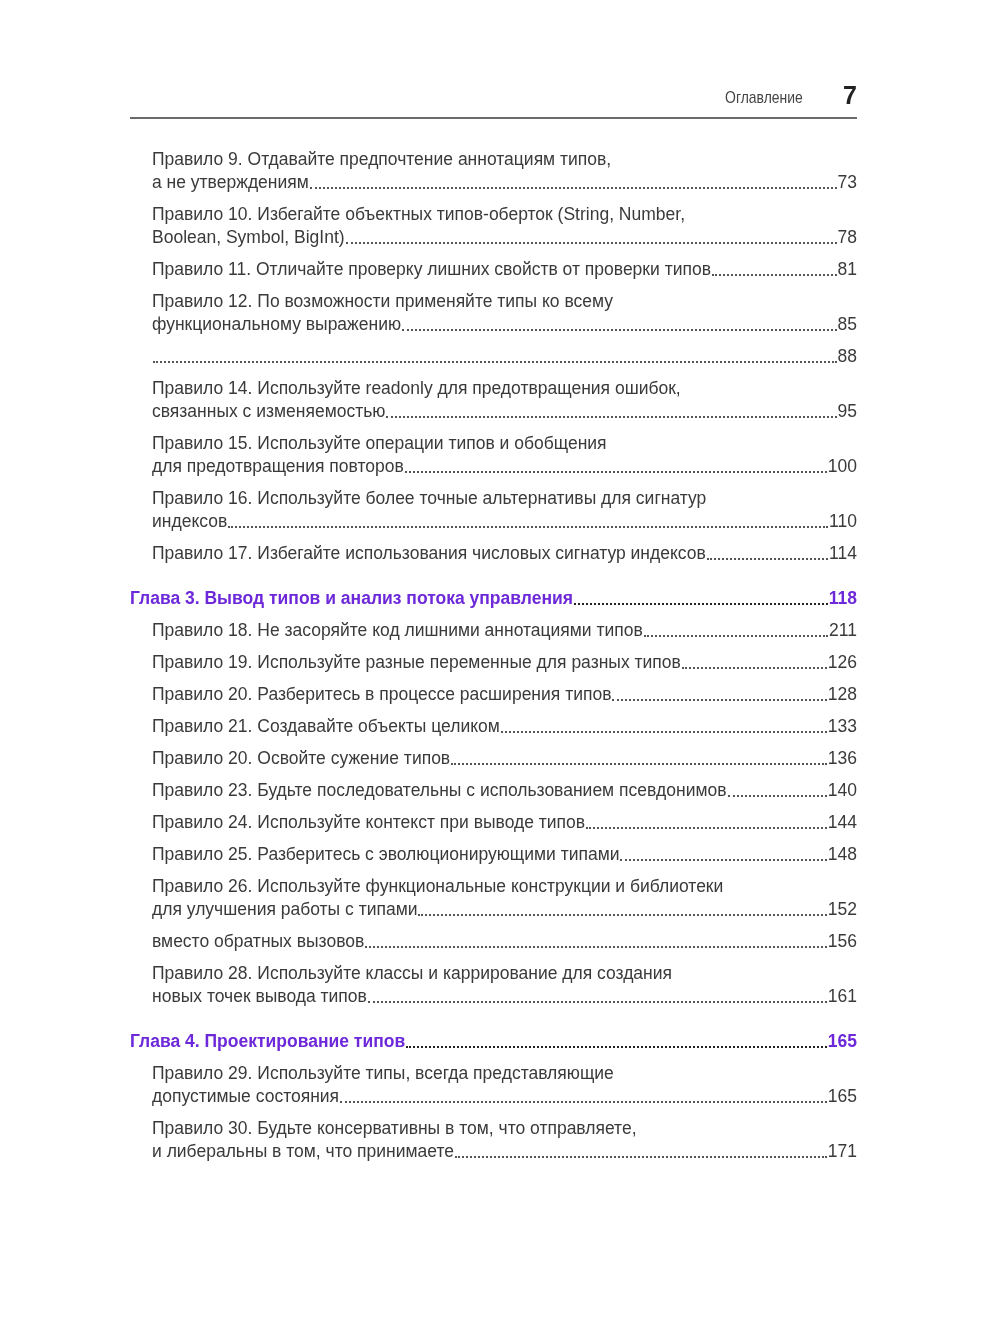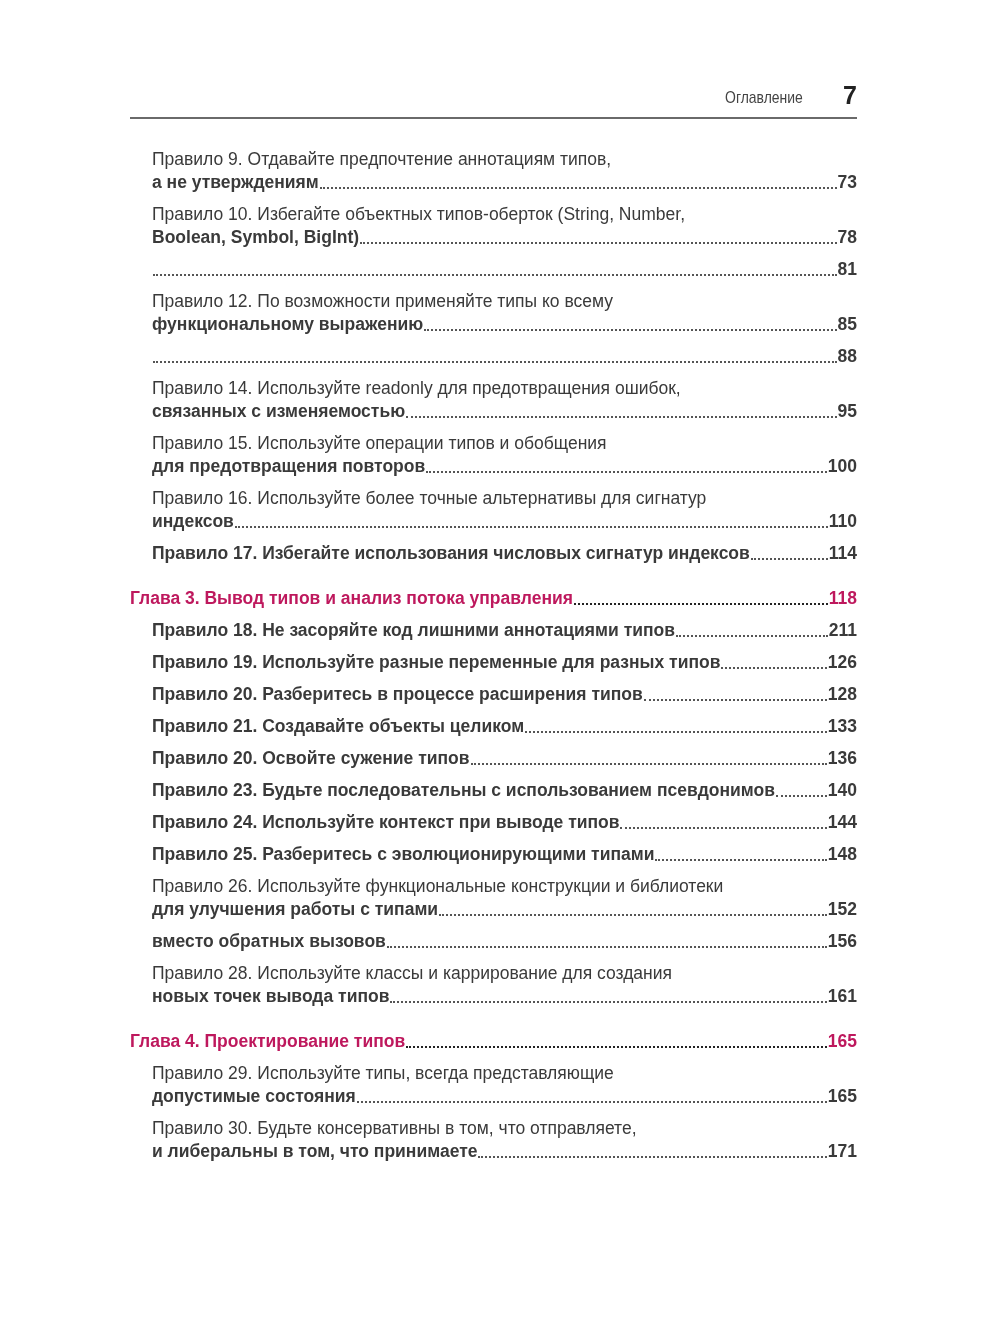--- a/index.html
+++ b/index.html
@@ -6,22 +6,22 @@
     body { width: 1000px; height: 1333px; position: relative; overflow: hidden;
            font-family: "Liberation Sans", "DejaVu Sans", sans-serif; color: #3a3a3a; }
     .page-header { position: absolute; left: 130px; top: 80px; width: 727px; height: 37px;
                    border-bottom: 2px solid #6a6a6a; }
     .running-title { position: absolute; right: 54px; top: 8px; font-size: 17px; color: #444;
                      transform: scaleX(0.82); transform-origin: right center; letter-spacing: 0; }
     .page-number { position: absolute; right: 0; top: 1px; font-size: 25px; font-weight: bold; color: #222; }
     .toc { position: absolute; left: 130px; top: 148px; width: 727px; }
     .entry { position: relative; font-size: 17.5px; line-height: 23px; }
     .entry.rule { margin-left: 22px; margin-bottom: 9px; }
-    .entry.chapter { font-weight: bold; color: #be185d; margin-top: 22px; margin-bottom: 9px; }
-    .entry .line { display: flex; align-items: center; white-space: nowrap; font-weight: bold; }
+    .entry.chapter { font-weight: bold; color: #6d28d9; margin-top: 22px; margin-bottom: 9px; }
+    .entry .line { display: flex; align-items: center; white-space: nowrap; }
     .entry .first-line { white-space: nowrap; }
     .entry .lead-text { flex: 0 0 auto; }
     .entry .leader { flex: 1 1 auto; overflow: hidden; margin: 0 1px; position: relative; height: 23px; }
     .entry .leader::after { content: ""; position: absolute; left: 0; right: 0; bottom: 5px;
                             border-bottom: 2px dotted #555; }
     .entry.chapter .leader::after { border-bottom: 2.5px dotted #222; }
     .entry .page { flex: 0 0 auto; }
   </style>
 </head>
 <body>
@@ -46,20 +46,21 @@
     <div class="first-line">Правило 10. Избегайте объектных типов-оберток (String, Number,</div>
     <div class="line">
         <span class="lead-text">Boolean, Symbol, BigInt)</span>
         <span class="leader"></span>
         <span class="page">78</span>
       </div>
   </div>
 
   <div class="entry rule">
     <div class="line">
+        <span class="lead-text">Правило 11. Отличайте проверку лишних свойств от проверки типов</span>
         <span class="leader"></span>
         <span class="page">81</span>
       </div>
   </div>
 
   <div class="entry rule">
     <div class="first-line">Правило 12. По возможности применяйте типы ко всему</div>
     <div class="line">
         <span class="lead-text">функциональному выражению</span>
         <span class="leader"></span>

